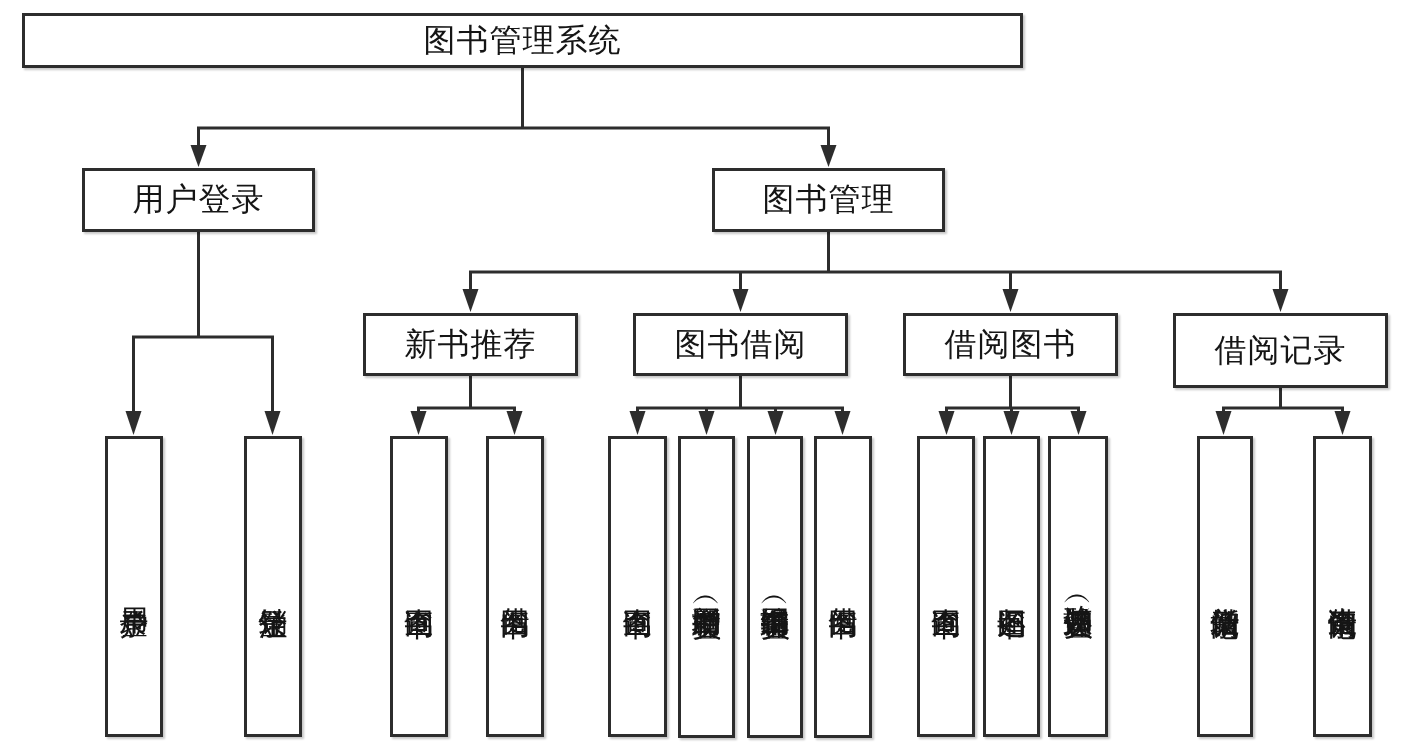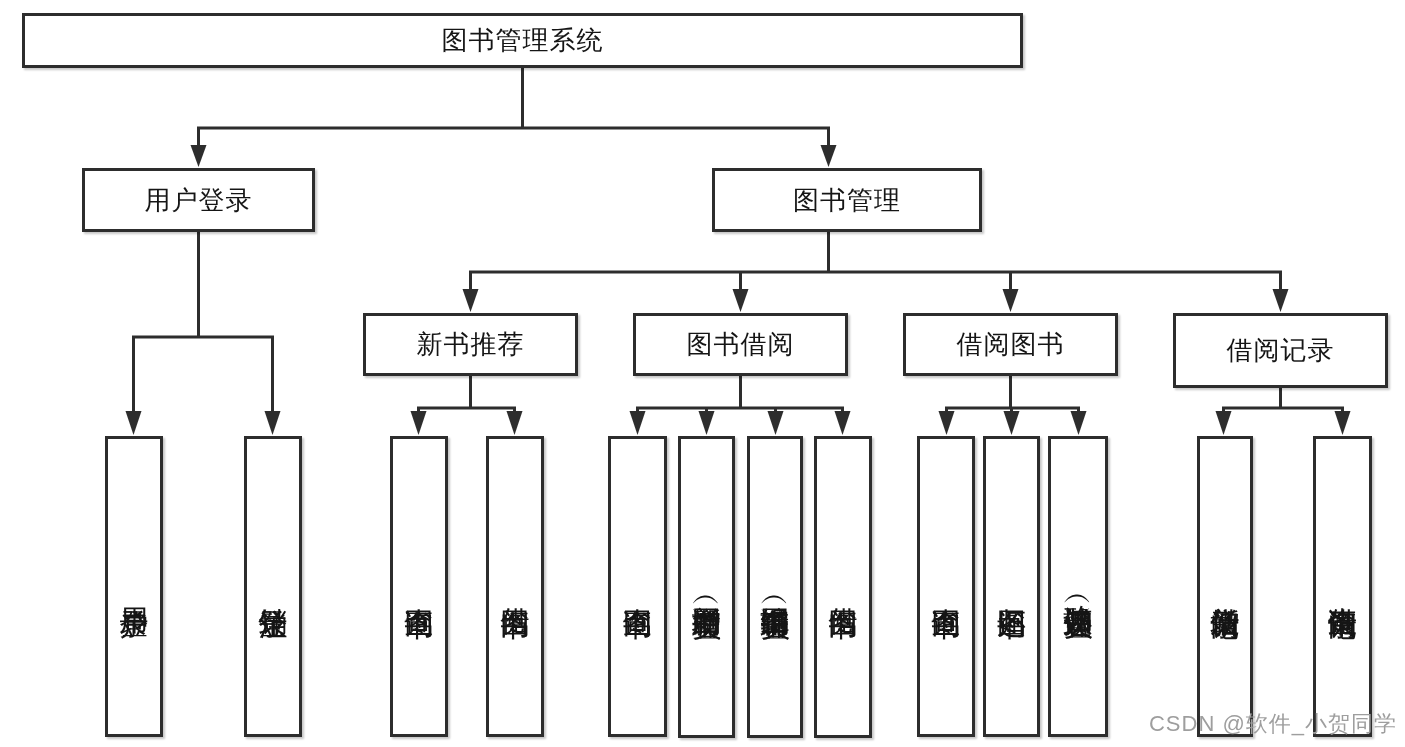--- a/index.html
+++ b/index.html
@@ -22,21 +22,21 @@
     background: #ffffff;
     border: 3px solid #2d2d2d;
     box-sizing: border-box;
     display: flex;
     align-items: center;
     justify-content: center;
     color: #151515;
     z-index: 1;
     box-shadow: 2px 2px 2px rgba(0,0,0,0.22);
   }
-  .hbox { font-size: 26px; letter-spacing: 1px; }
+  .hbox { font-size: 32px; letter-spacing: 1px; }
   .leaf {
     writing-mode: vertical-rl;
     text-orientation: mixed;
     font-size: 29px;
     letter-spacing: 1px;
     line-height: 1;
     padding: 4px 0;
   }
   .watermark {
     position: absolute;
@@ -101,21 +101,21 @@
     </g>
   </svg>
 
   <div class="node hbox" style="left:22px; top:13px; width:1001px; height:55px;">
     <span>图书管理系统</span>
   </div>
 
   <div class="node hbox" style="left:82px; top:168px; width:233px; height:64px;">
     <span>用户登录</span>
   </div>
-  <div class="node hbox" style="left:712px; top:168px; width:270px; height:64px;">
+  <div class="node hbox" style="left:712px; top:168px; width:233px; height:64px;">
     <span>图书管理</span>
   </div>
 
   <div class="node hbox" style="left:363px; top:313px; width:215px; height:63px;">
     <span>新书推荐</span>
   </div>
   <div class="node hbox" style="left:633px; top:313px; width:215px; height:63px;">
     <span>图书借阅</span>
   </div>
   <div class="node hbox" style="left:903px; top:313px; width:215px; height:63px;">
@@ -162,15 +162,14 @@
     <span>确认归还（管理员）</span>
   </div>
 
   <div class="node leaf" style="left:1197px; top:436px; width:56px; height:301px;">
     <span>新增借阅记录</span>
   </div>
   <div class="node leaf" style="left:1313px; top:436px; width:59px; height:301px;">
     <span>查询借阅记录</span>
   </div>
 
-  <div class="watermark">CSDN @软件_小贺同学</div>
 
 </div>
 
 </body></html>

